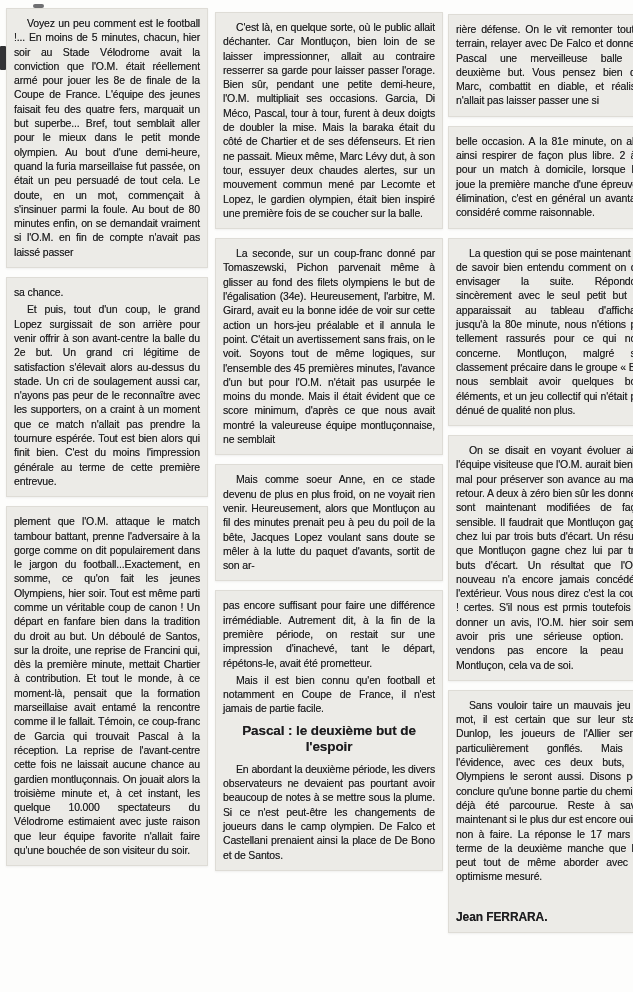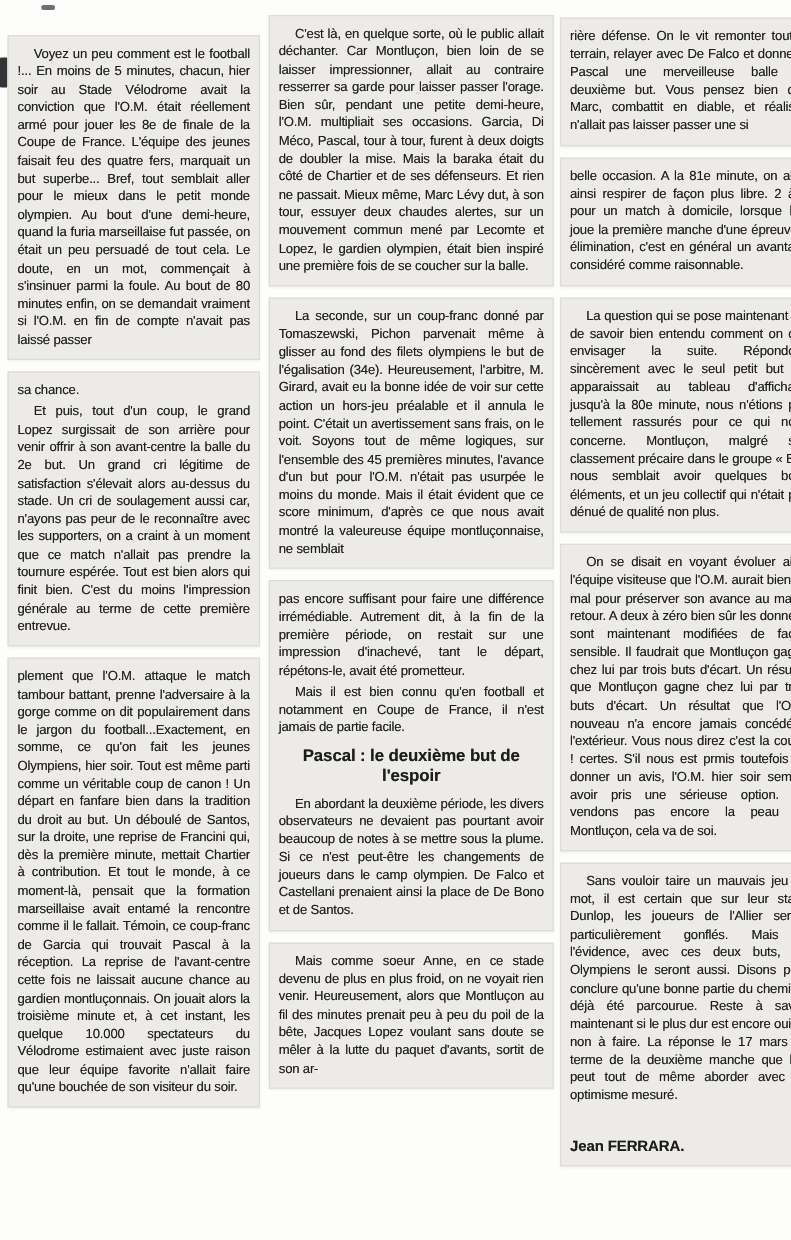--- a/index.html
+++ b/index.html
@@ -6,21 +6,21 @@
   .page {
     position: relative;
     width: 633px;
     height: 992px;
     background: #fdfdfc;
     overflow: hidden;
     font-family: "Liberation Sans", sans-serif;
     color: #1d1d1f;
   }
   .col { position: absolute; }
-  .col-1 { left: 6px;   top: 28px; width: 202px; }
+  .col-1 { left: 6px;   top: 8px; width: 202px; }
   .col-2 { left: 215px; top: 12px; width: 228px; }
   .col-3 { left: 448px; top: 14px; width: 207px; }
   .clip {
     background: #ecebe7;
     border: 1px solid #dedcd6;
     box-shadow: 0 1px 2px rgba(0,0,0,0.06);
     padding: 7px 7px 8px;
     margin-bottom: 9px;
   }
   .clip p {
@@ -84,27 +84,27 @@
   </div>
 
   <div class="col col-2">
     <section class="clip">
       <p>C'est là, en quelque sorte, où le public allait déchanter. Car Montluçon, bien loin de se laisser impressionner, allait au contraire resserrer sa garde pour laisser passer l'orage. Bien sûr, pendant une petite demi-heure, l'O.M. multipliait ses occasions. Garcia, Di Méco, Pascal, tour à tour, furent à deux doigts de doubler la mise. Mais la baraka était du côté de Chartier et de ses défenseurs. Et rien ne passait. Mieux même, Marc Lévy dut, à son tour, essuyer deux chaudes alertes, sur un mouvement commun mené par Lecomte et Lopez, le gardien olympien, était bien inspiré une première fois de se coucher sur la balle.</p>
     </section>
     <section class="clip">
       <p>La seconde, sur un coup-franc donné par Tomaszewski, Pichon parvenait même à glisser au fond des filets olympiens le but de l'égalisation (34e). Heureusement, l'arbitre, M. Girard, avait eu la bonne idée de voir sur cette action un hors-jeu préalable et il annula le point. C'était un avertissement sans frais, on le voit. Soyons tout de même logiques, sur l'ensemble des 45 premières minutes, l'avance d'un but pour l'O.M. n'était pas usurpée le moins du monde. Mais il était évident que ce score minimum, d'après ce que nous avait montré la valeureuse équipe montluçonnaise, ne semblait</p>
     </section>
     <section class="clip">
+      <p>Mais comme soeur Anne, en ce stade devenu de plus en plus froid, on ne voyait rien venir. Heureusement, alors que Montluçon au fil des minutes prenait peu à peu du poil de la bête, Jacques Lopez voulant sans doute se mêler à la lutte du paquet d'avants, sortit de son ar-</p>
+    </section>
+    <section class="clip">
       <p class="cont">pas encore suffisant pour faire une différence irrémédiable. Autrement dit, à la fin de la première période, on restait sur une impression d'inachevé, tant le départ, répétons-le, avait été prometteur.</p>
       <p>Mais il est bien connu qu'en football et notamment en Coupe de France, il n'est jamais de partie facile.</p>
       <h2 class="subhead">Pascal : le deuxième but de l'espoir</h2>
       <p>En abordant la deuxième période, les divers observateurs ne devaient pas pourtant avoir beaucoup de notes à se mettre sous la plume. Si ce n'est peut-être les changements de joueurs dans le camp olympien. De Falco et Castellani prenaient ainsi la place de De Bono et de Santos.</p>
-    </section>
-    <section class="clip">
-      <p>Mais comme soeur Anne, en ce stade devenu de plus en plus froid, on ne voyait rien venir. Heureusement, alors que Montluçon au fil des minutes prenait peu à peu du poil de la bête, Jacques Lopez voulant sans doute se mêler à la lutte du paquet d'avants, sortit de son ar-</p>
     </section>
   </div>
 
   <div class="col col-3">
     <section class="clip">
       <p class="cont">rière défense. On le vit remonter tout le terrain, relayer avec De Falco et donner à Pascal une merveilleuse balle de deuxième but. Vous pensez bien que Marc, combattit en diable, et réaliste, n'allait pas laisser passer une si</p>
     </section>
     <section class="clip">
       <p class="cont">belle occasion. A la 81e minute, on allait ainsi respirer de façon plus libre. 2 à 7 pour un match à domicile, lorsque l'on joue la première manche d'une épreuve à élimination, c'est en général un avantage considéré comme raisonnable.</p>
     </section>

